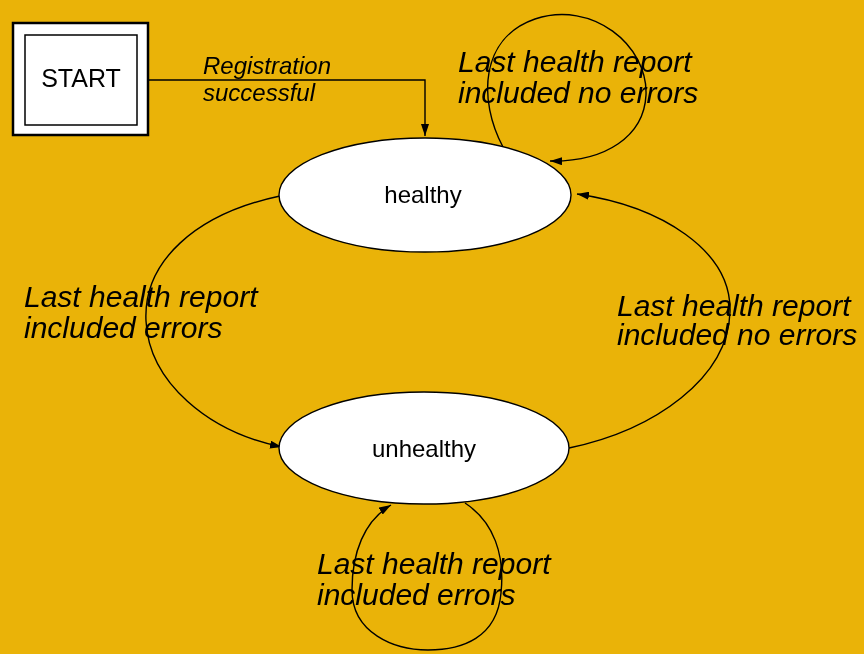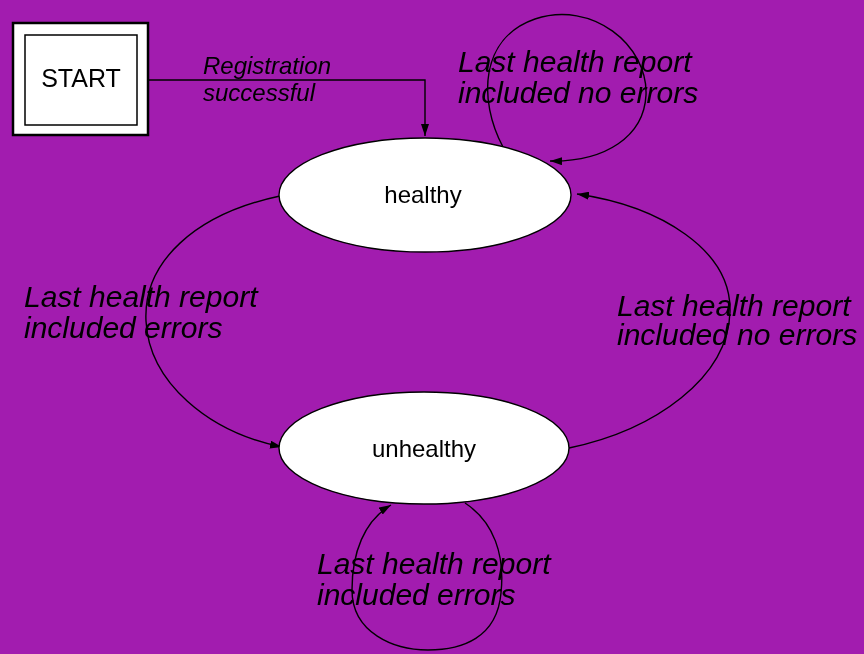--- a/index.html
+++ b/index.html
@@ -4,21 +4,21 @@
 <style>
   html, body {
     margin: 0;
     padding: 0;
     background: #ffffff;
   }
   .canvas {
     position: relative;
     width: 864px;
     height: 654px;
-    background: #a21caf;
+    background: #eab308;
     overflow: hidden;
   }
   svg {
     display: block;
   }
   svg text {
     font-family: "Liberation Sans", "DejaVu Sans", sans-serif;
     fill: #000000;
   }
   .edge-line {

